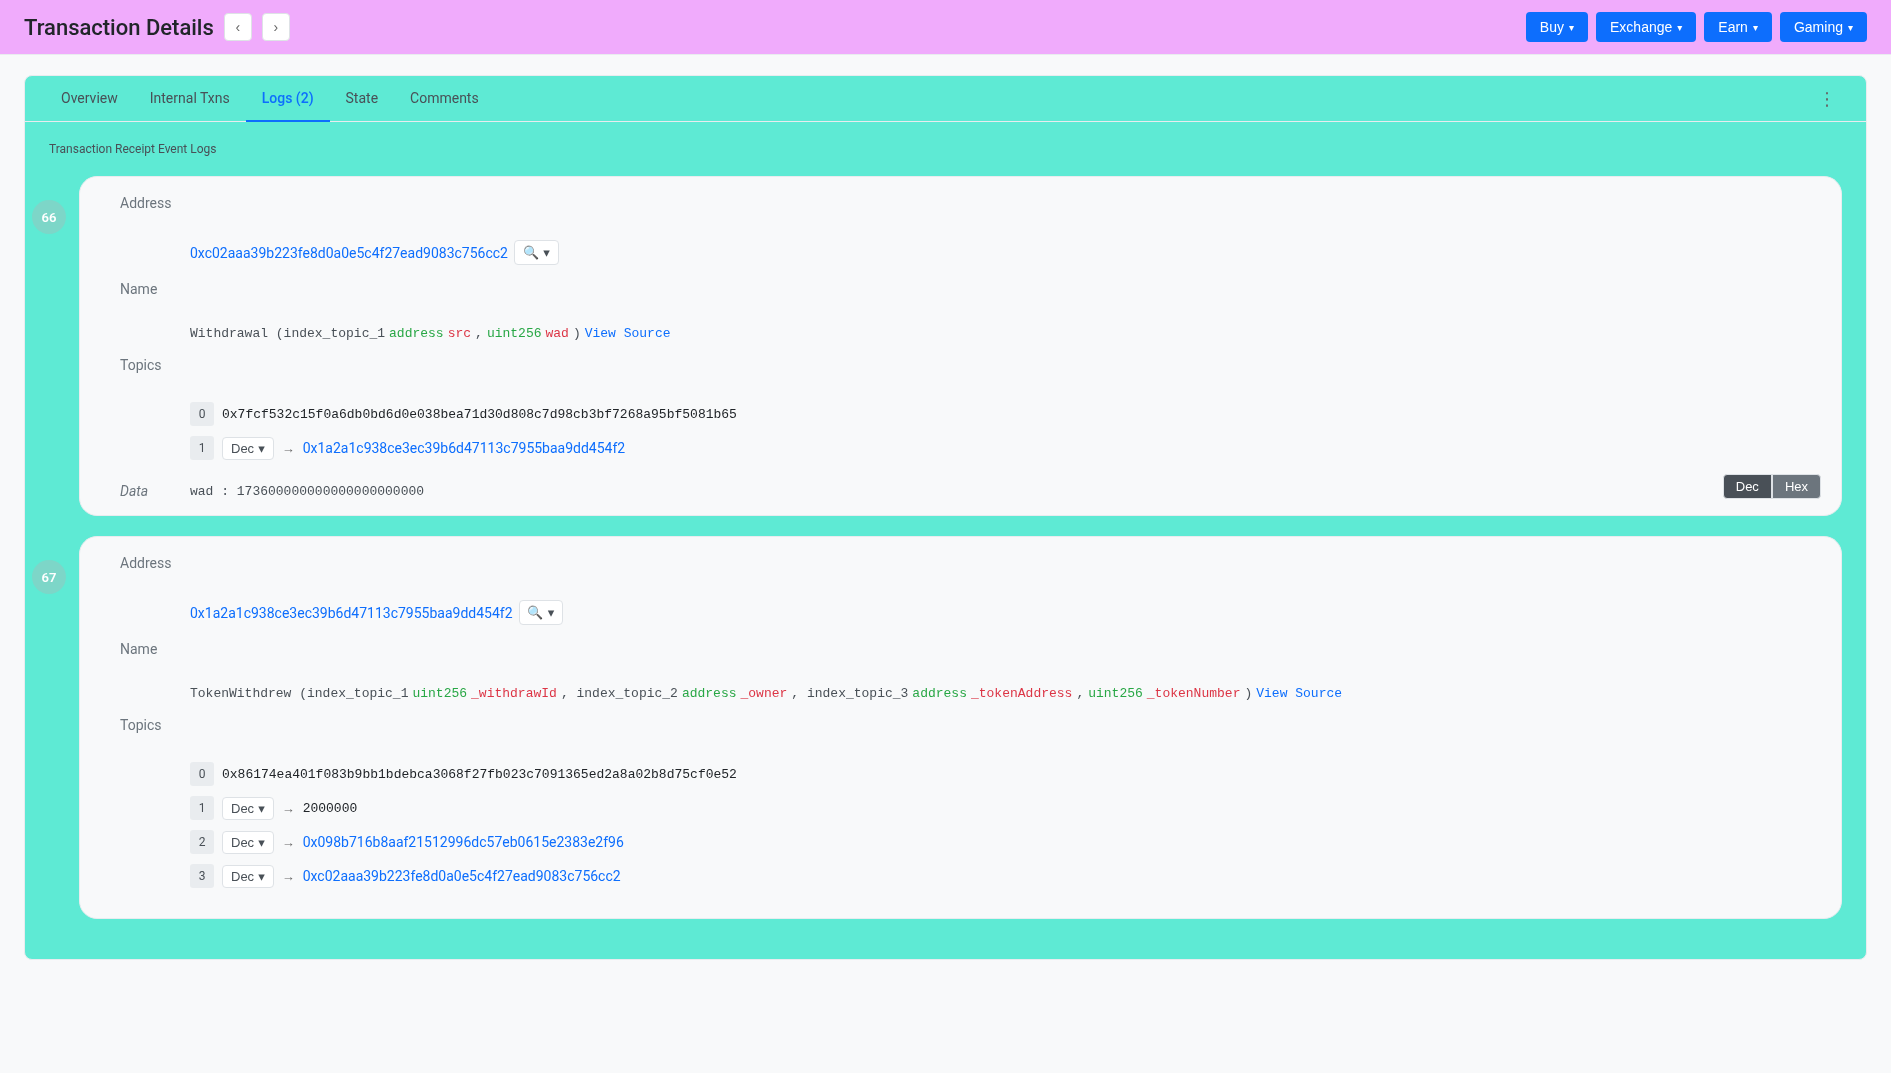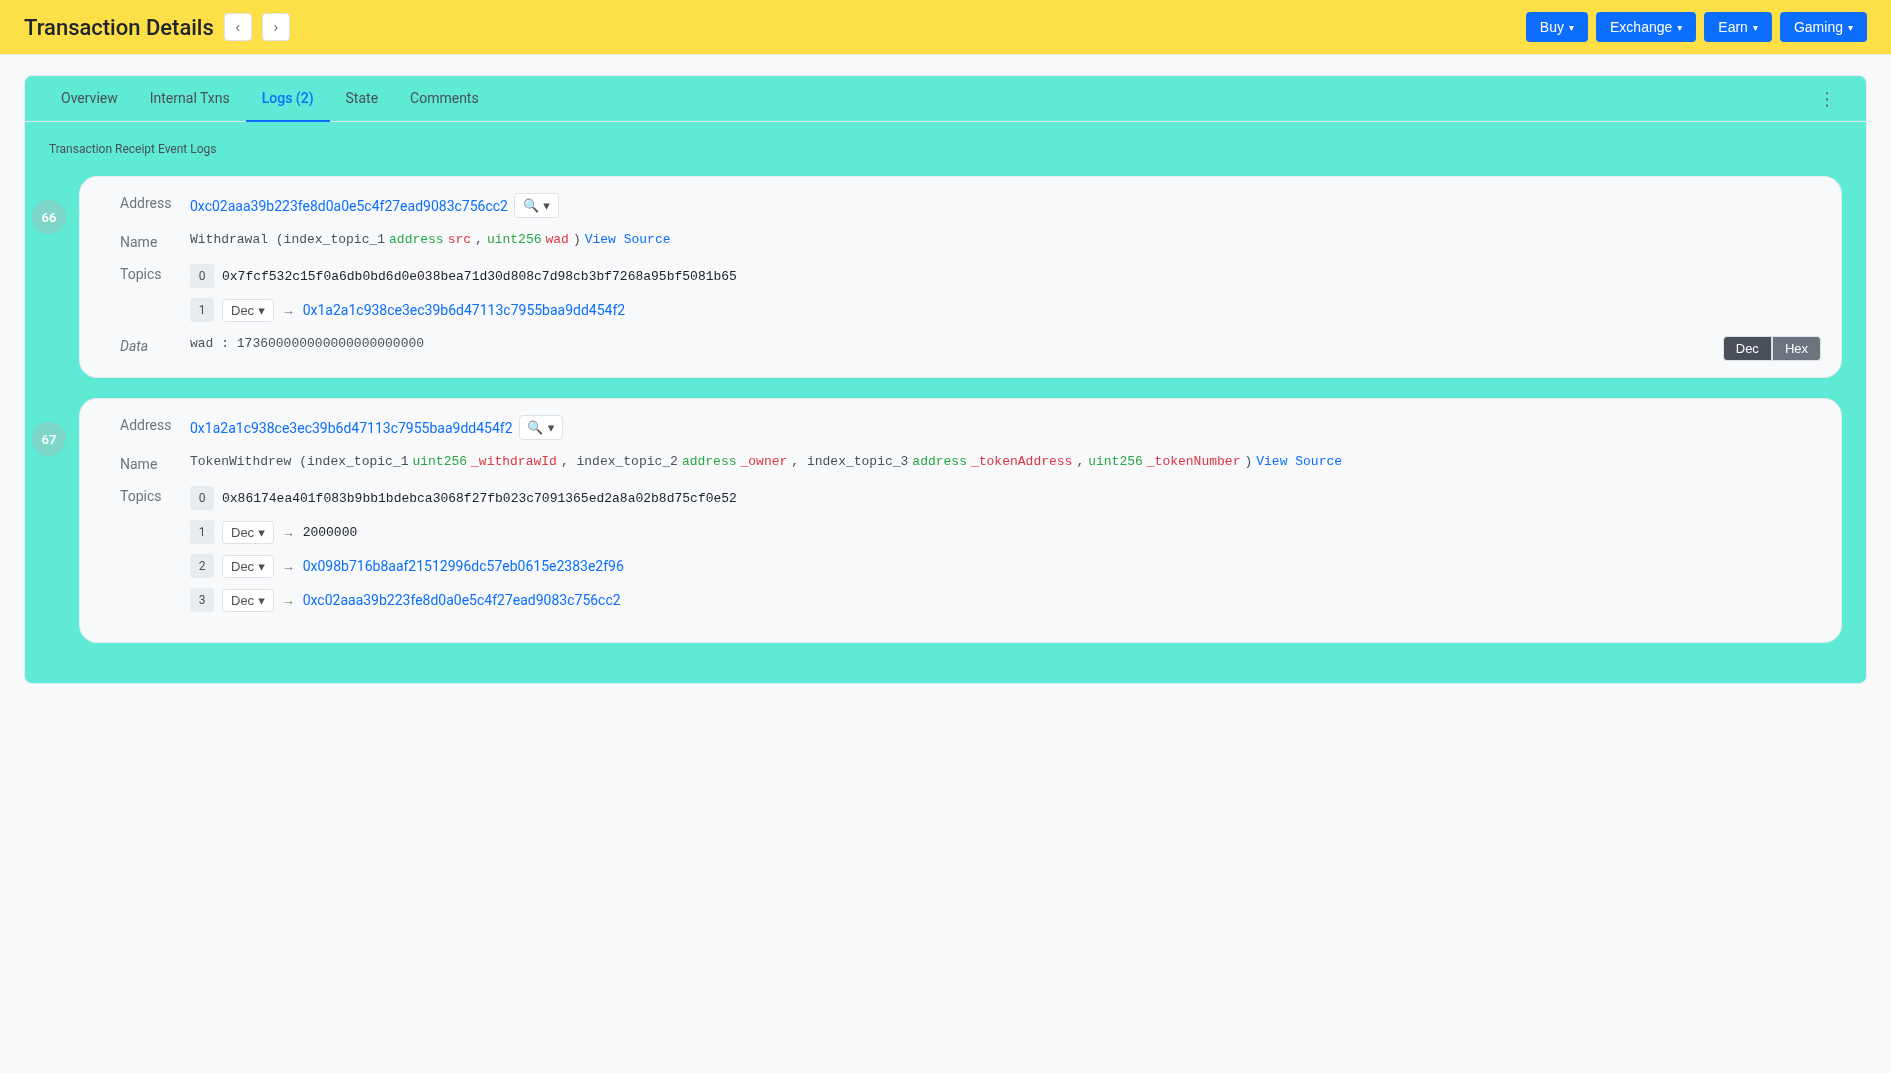--- a/index.html
+++ b/index.html
@@ -7,21 +7,21 @@
       font-family: -apple-system, BlinkMacSystemFont, 'Segoe UI', Roboto, sans-serif;
       background: #f8f9fa;
       color: #212529;
       font-size: 14px;
     }
     .top-bar {
       display: flex;
       align-items: center;
       justify-content: space-between;
       padding: 12px 24px;
-      background: #fde047;
+      background: #f0abfc;
       border-bottom: 1px solid #e9ecef;
     }
     .top-bar-left {
       display: flex;
       align-items: center;
       gap: 10px;
     }
     .page-title {
       font-size: 22px;
       font-weight: 500;
@@ -117,20 +117,21 @@
       color: #6c757d;
       font-size: 14px;
       padding-top: 2px;
     }
     .field-value {
       flex: 1;
       display: flex;
       align-items: center;
       flex-wrap: wrap;
       gap: 6px;
+      margin-top: 47px;
     }
     .link-blue {
       color: #0d6efd;
       text-decoration: none;
     }
     .search-btn {
       background: #fff;
       border: 1px solid #dee2e6;
       border-radius: 4px;
       padding: 4px 8px;
@@ -188,21 +189,21 @@
       cursor: pointer;
       font-size: 13px;
       display: flex;
       align-items: center;
       gap: 4px;
       color: #495057;
     }
     .arrow-right { color: #666; font-size: 13px; }
     .data-section {
       display: flex;
-      align-items: flex-start;
+      align-items: flex-end;
       margin-top: 6px;
     }
     .data-label {
       width: 70px;
       min-width: 70px;
       color: #6c757d;
       font-style: italic;
       padding-top: 2px;
     }
     .data-value {

